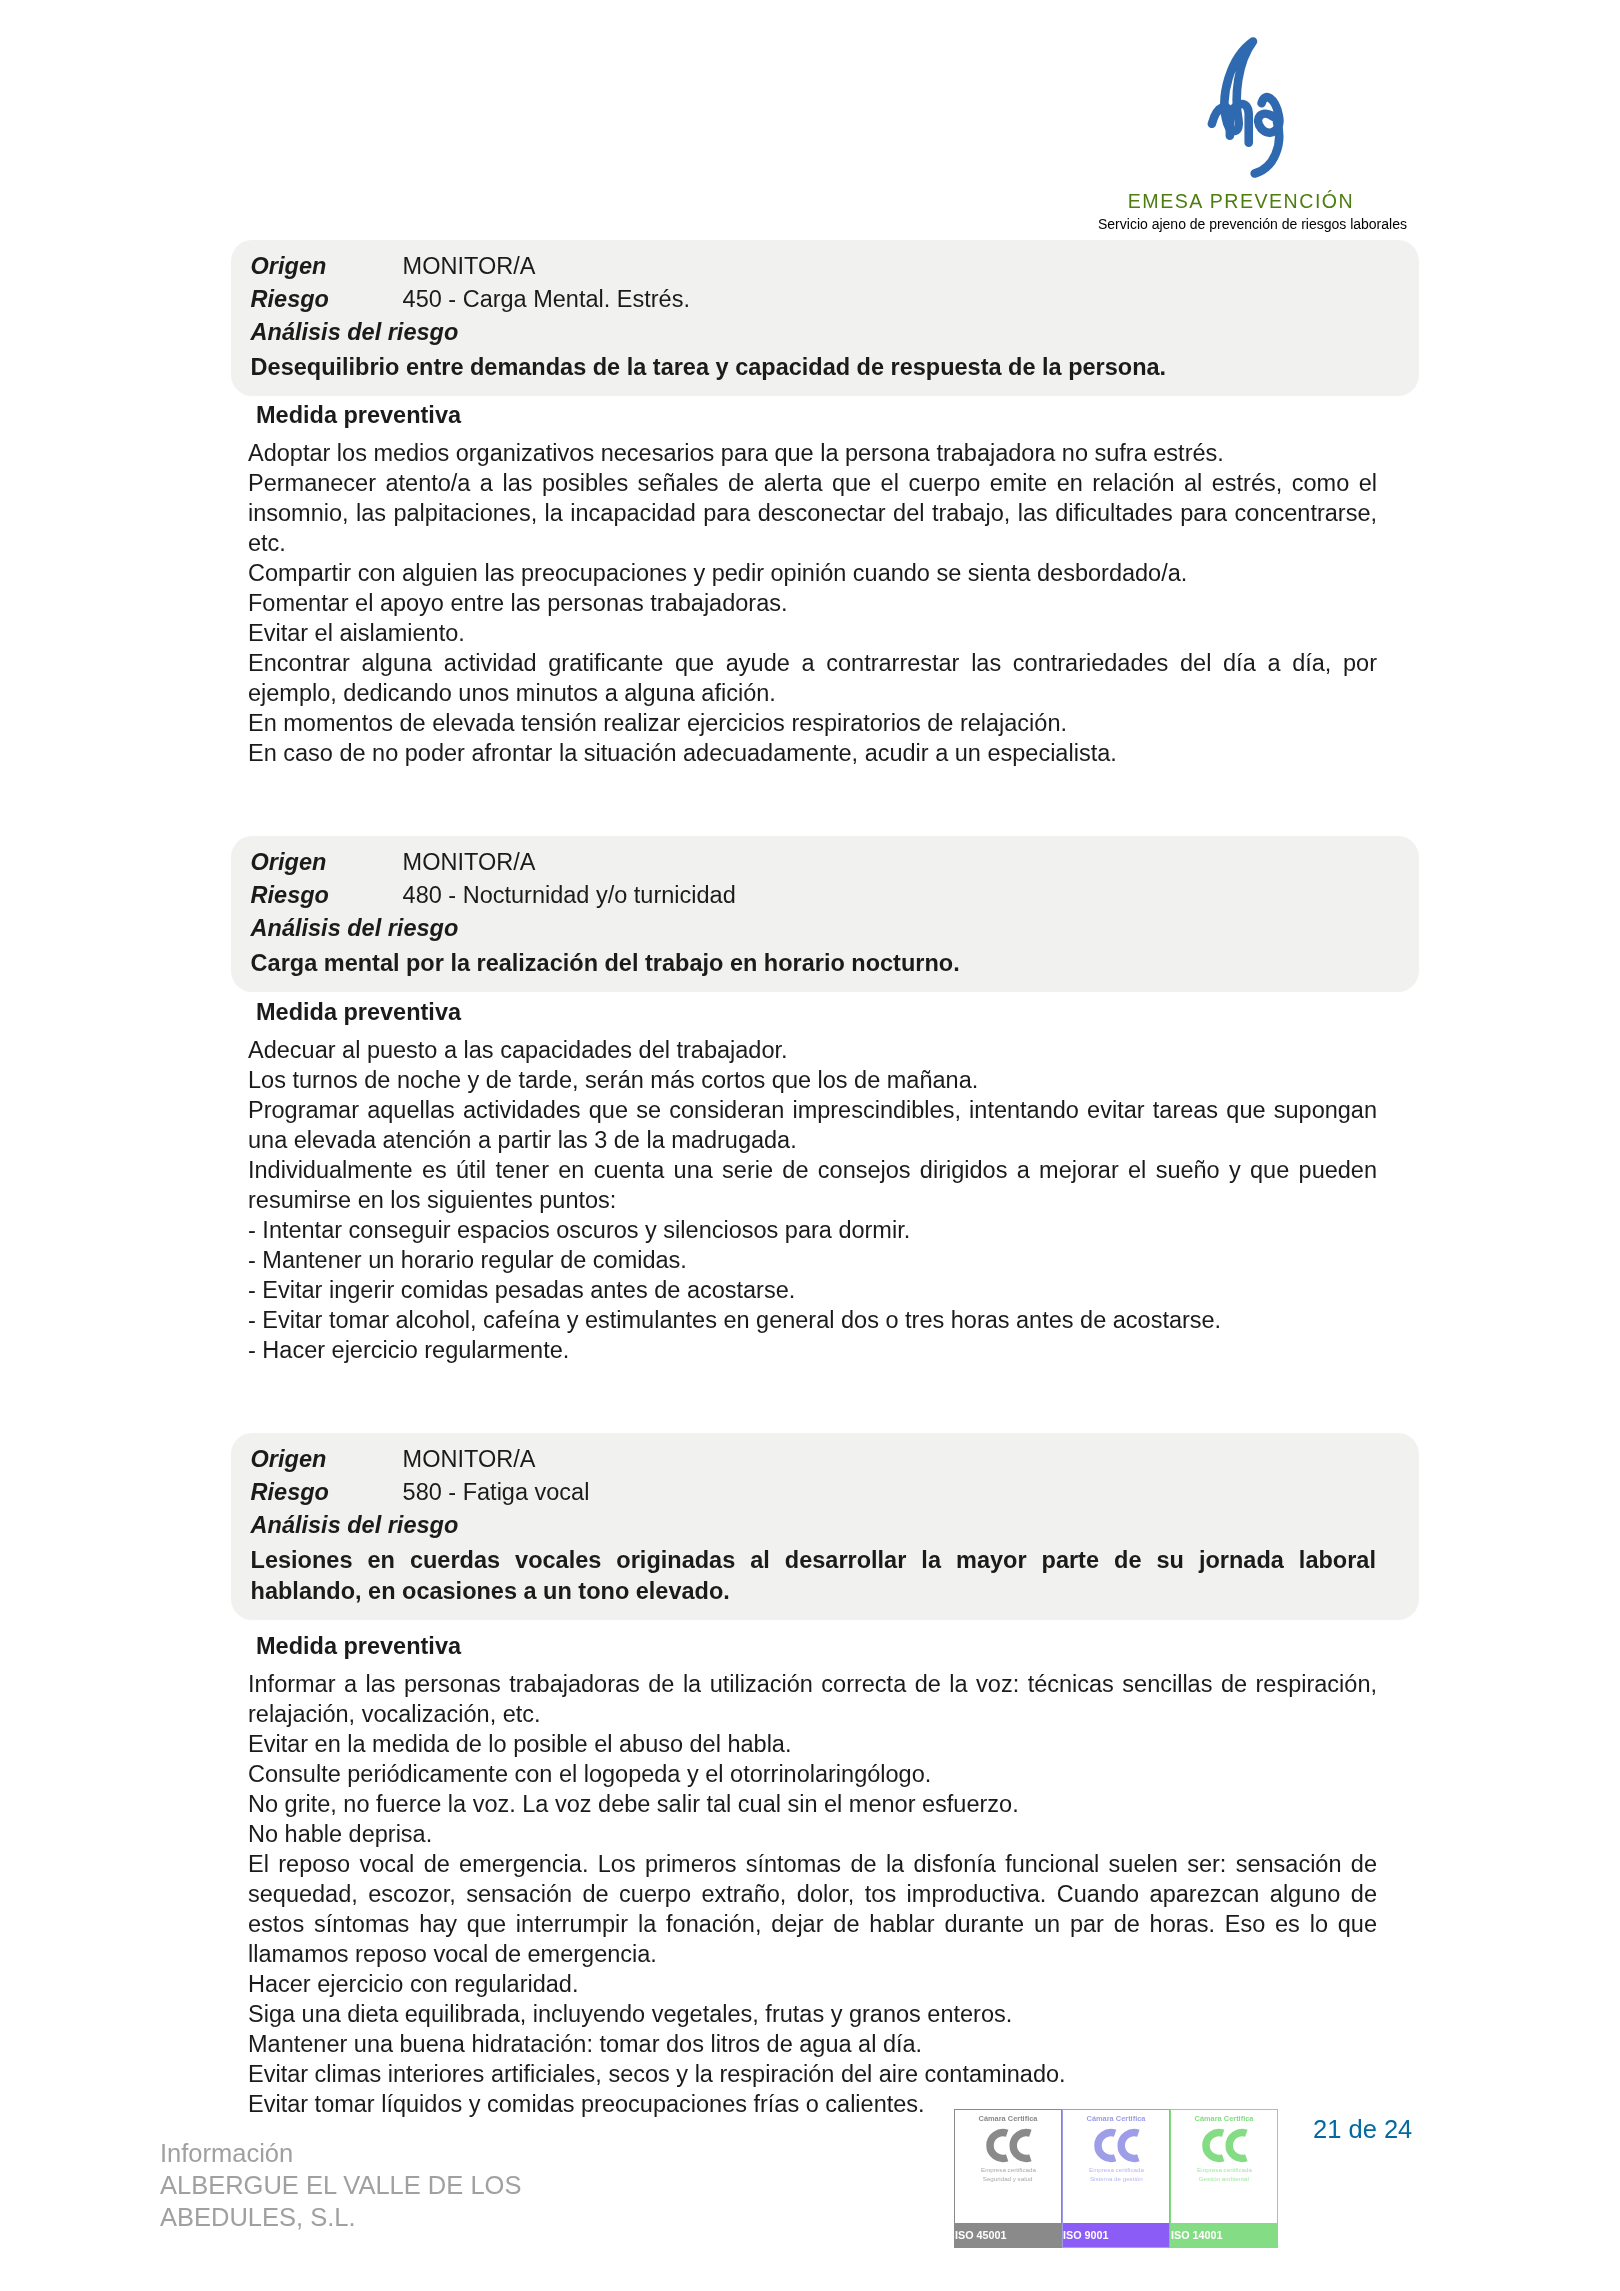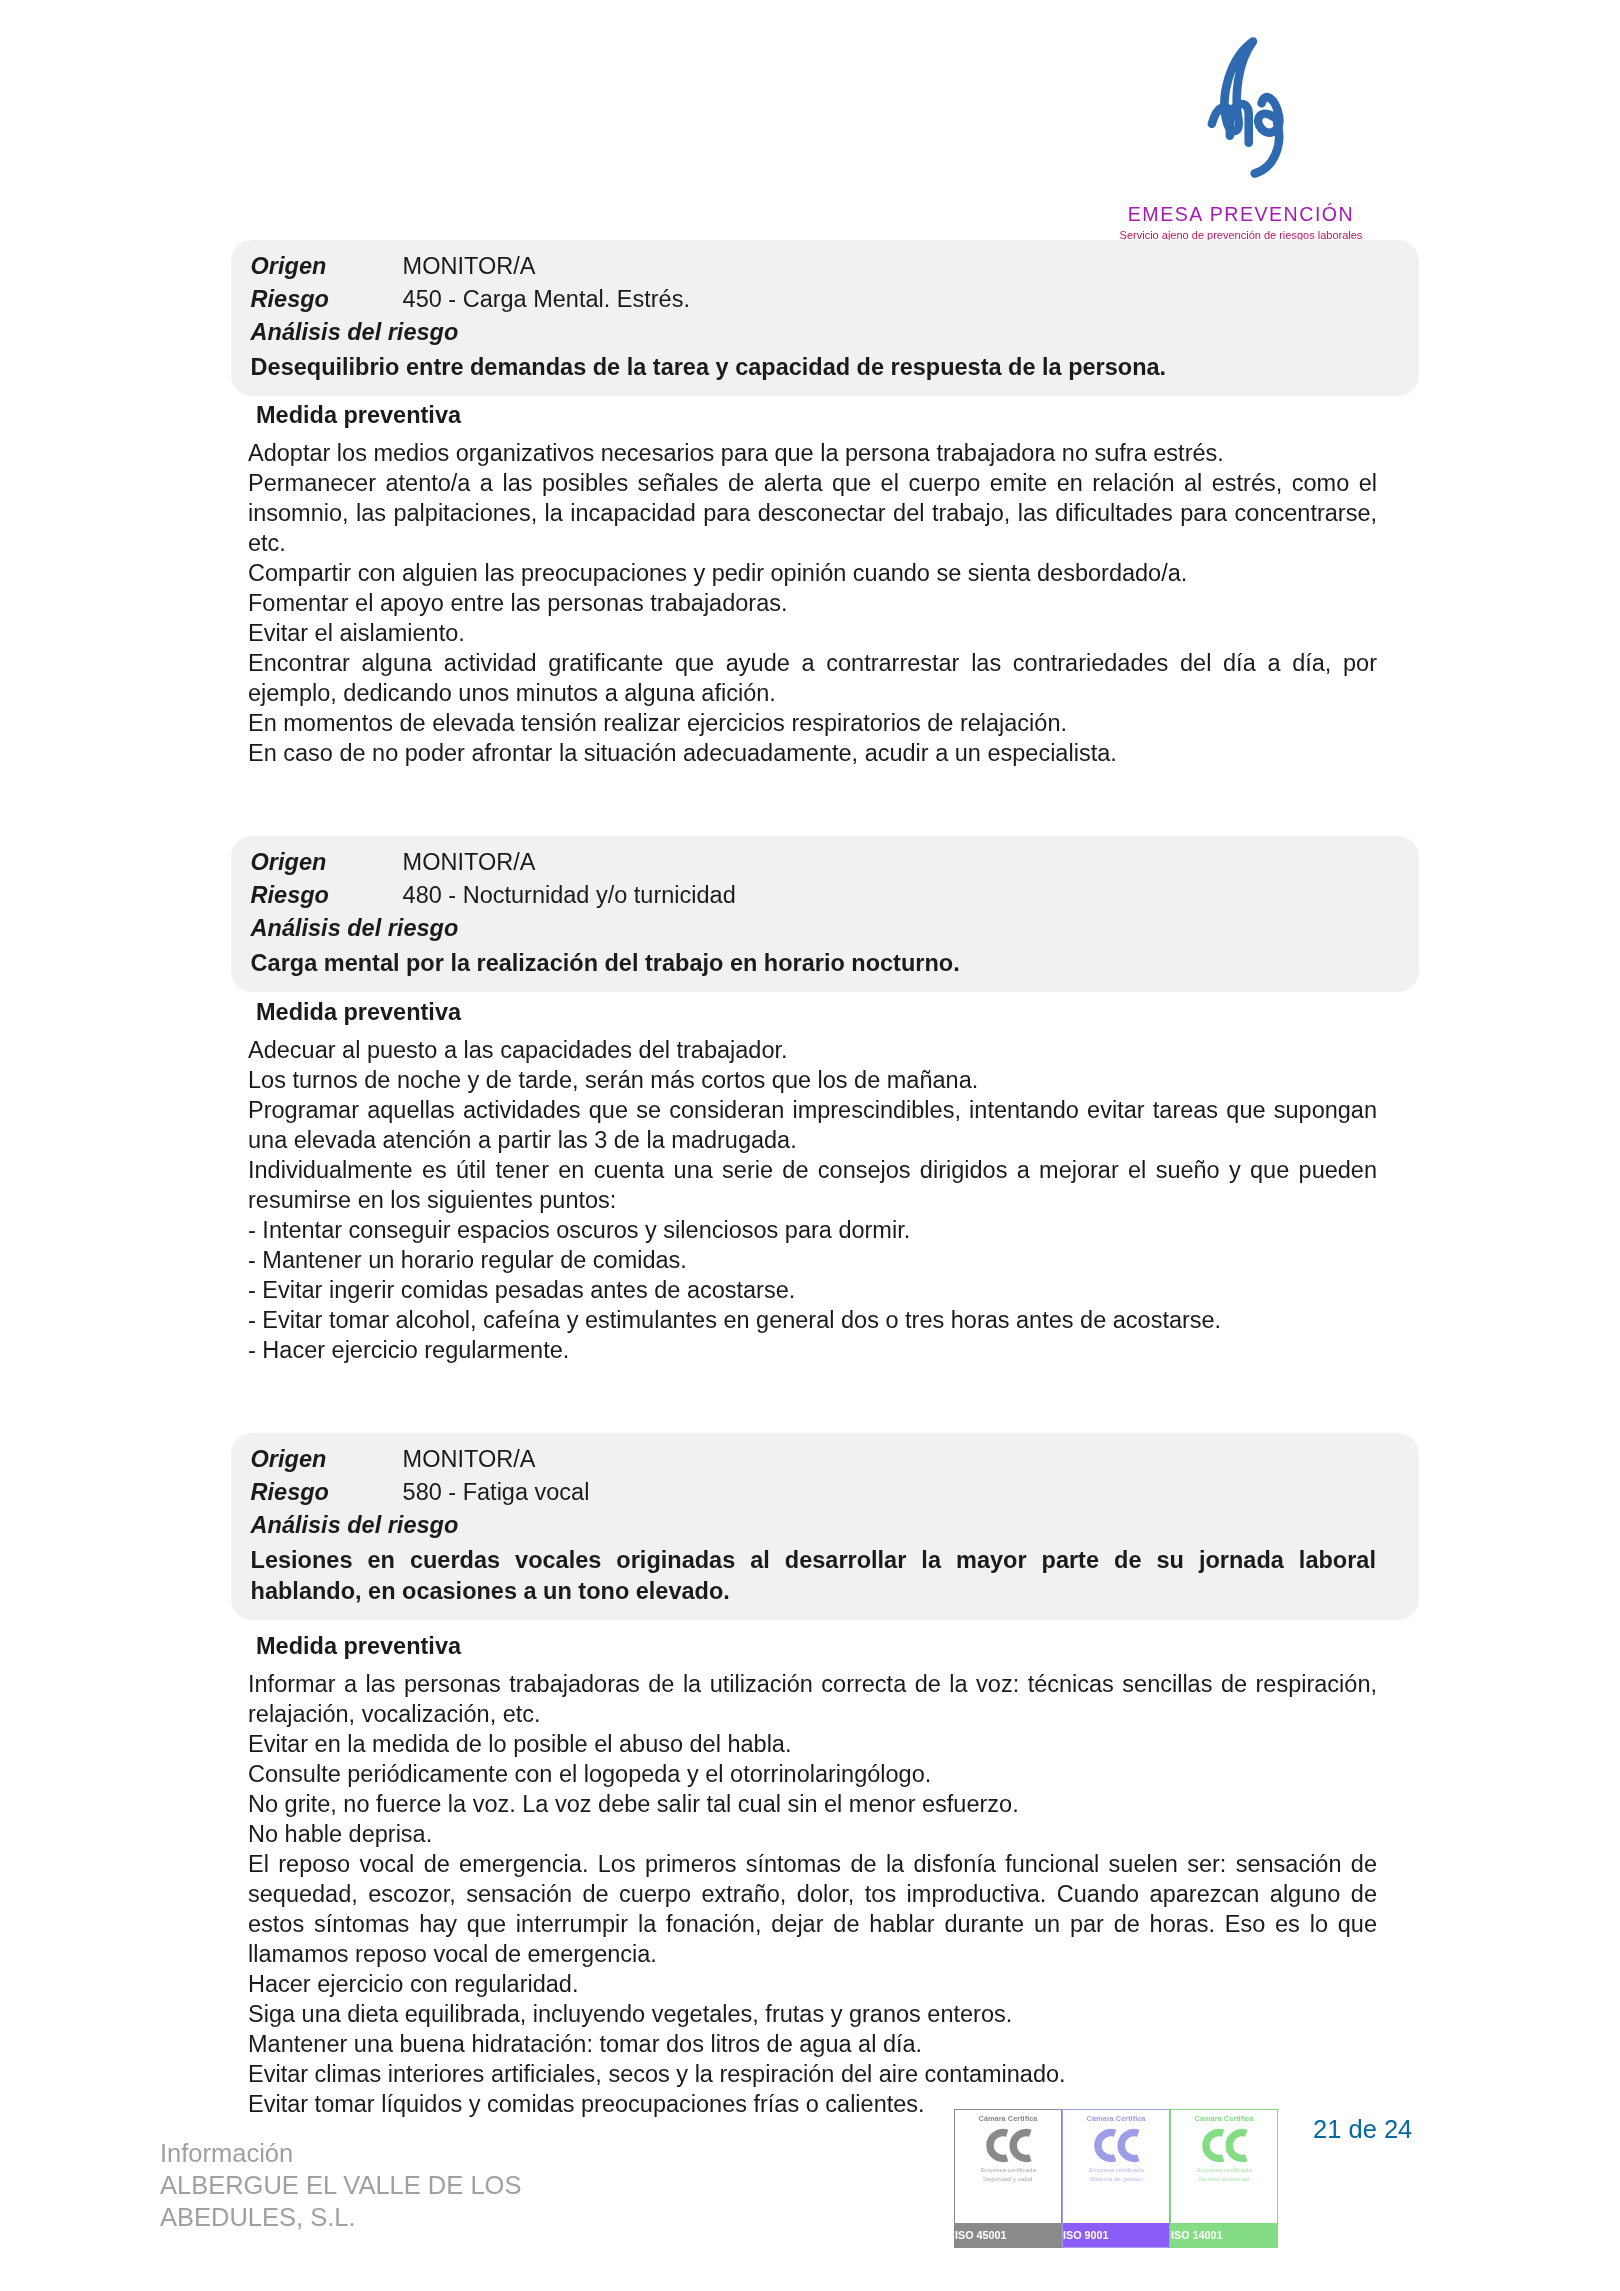--- a/index.html
+++ b/index.html
@@ -7,22 +7,22 @@
     position:relative;
     width:1620px;height:2292px;
     background:#ffffff;
     font-family:"Liberation Sans", sans-serif;
     color:#1b1b1b;
     overflow:hidden;
   }
   
   .logo-block{position:absolute;left:1098px;top:33px;width:286px;text-align:center;}
   .logo-glyph{width:120px;height:149px;margin:0 auto;display:block;}
-  .brand-name{font-size:19.6px;letter-spacing:1.5px;color:#a21caf;margin-top:21px;white-space:nowrap;}
-  .brand-tagline{font-size:11px;color:#be185d;margin-top:2.9px;white-space:nowrap;}
+  .brand-name{font-size:19.6px;letter-spacing:1.5px;color:#4d7c0f;margin-top:8px;white-space:nowrap;}
+  .brand-tagline{font-size:14px;color:#000000;margin-top:2.9px;white-space:nowrap;}
   
   .risk-box{
     position:absolute;left:231px;width:1188px;
     background:#f1f1f0;
     padding:10.8px 19.6px 13.7px 19.6px;
     box-sizing:border-box;
     font-size:23.5px;line-height:31px;border-radius:21px;
   }
   .risk-row{display:flex;margin-bottom:2px;}
   .risk-label{width:152px;font-weight:bold;font-style:italic;flex:0 0 152px;}

